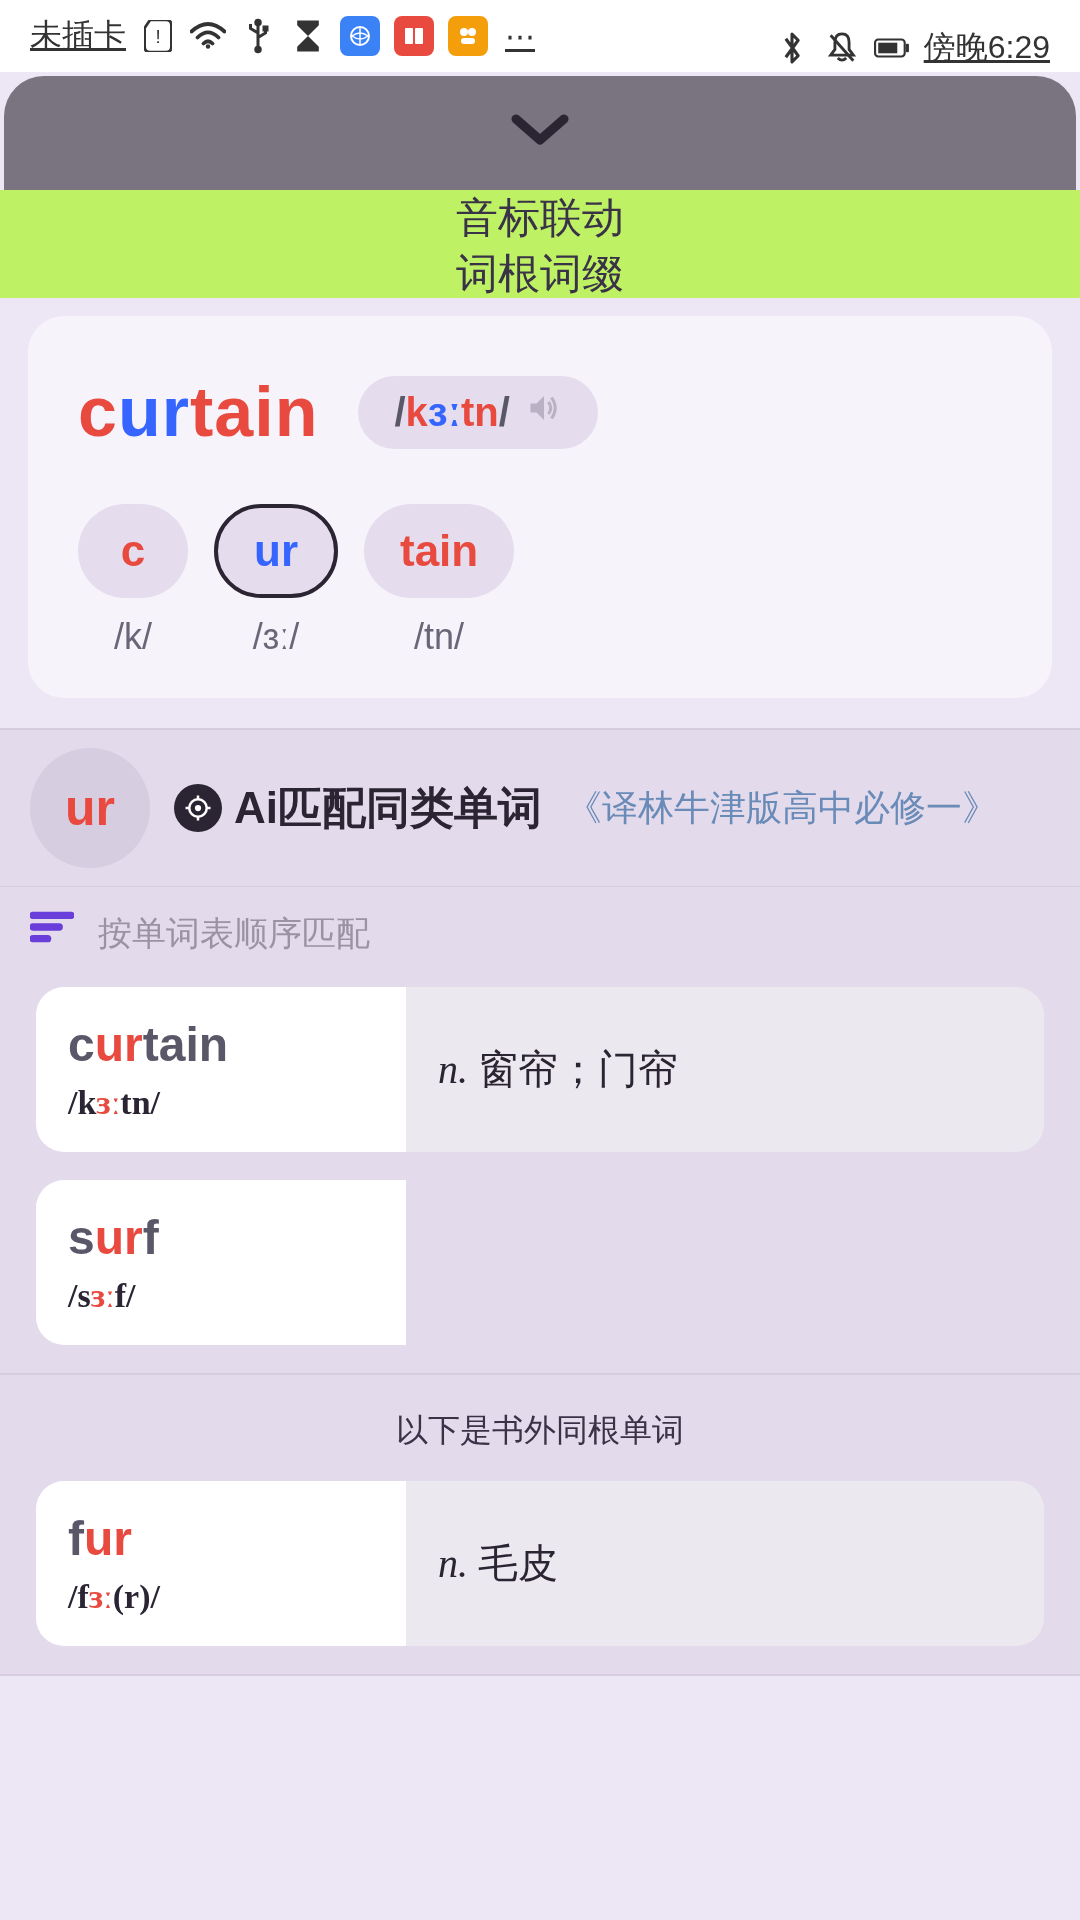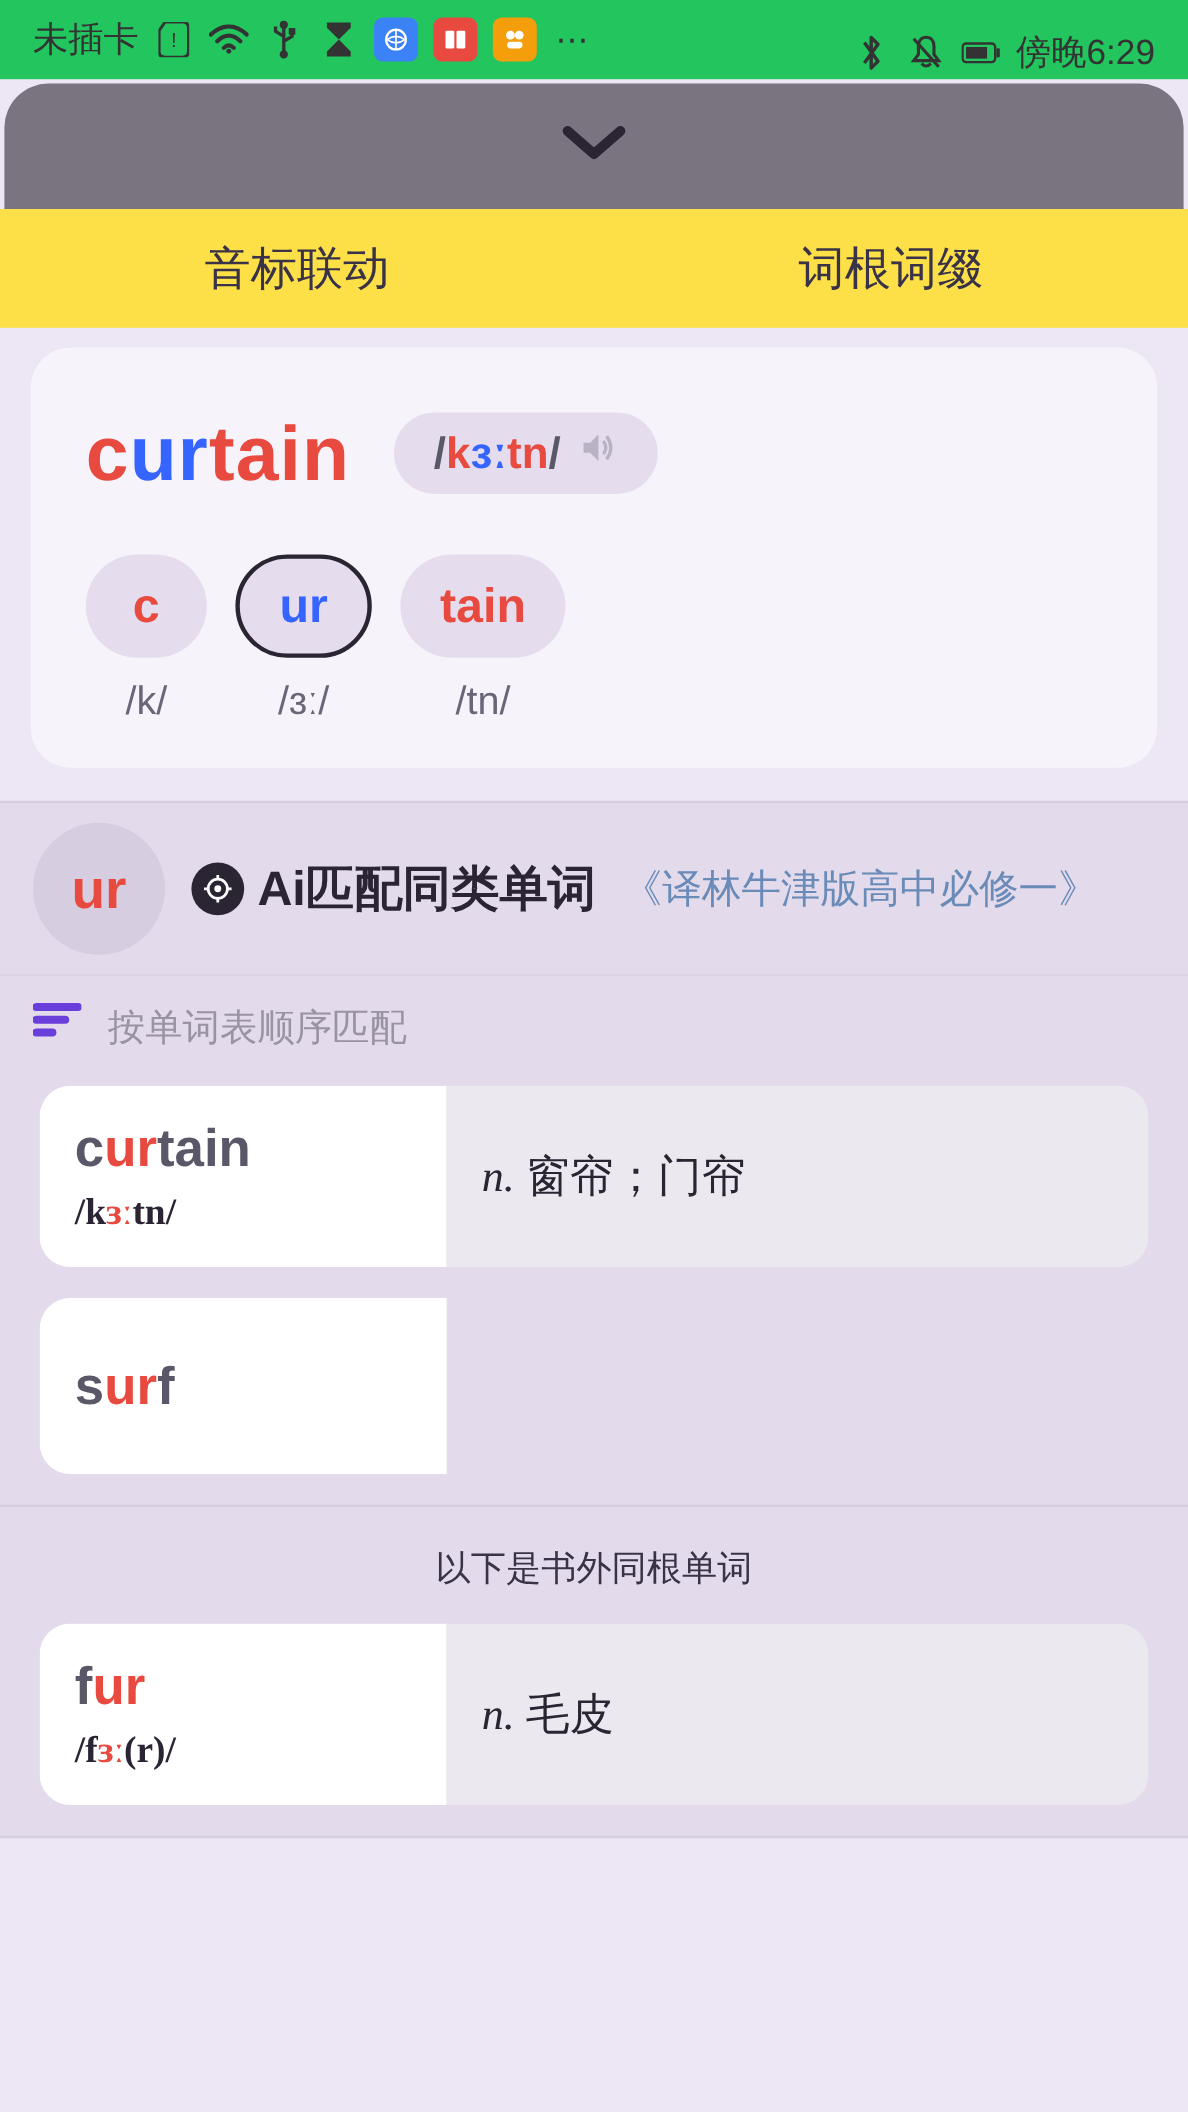--- a/index.html
+++ b/index.html
@@ -5,27 +5,28 @@
   * { margin: 0; padding: 0; box-sizing: border-box; }
   body {
     width: 1080px;
     height: 1920px;
     font-family: -apple-system, "PingFang SC", "Microsoft YaHei", sans-serif;
     background: #ede6f4;
     overflow: hidden;
   }
   .status-bar {
     height: 72px;
-    background: #22c55e;
+    background: #ffffff;
     display: flex;
     align-items: center;
     justify-content: space-between;
     padding: 0 30px;
     font-size: 32px;
     color: #333;
+    text-decoration: underline;
   }
   .status-left { display: flex; align-items: center; gap: 14px; }
   .status-right { display: flex; align-items: center; gap: 14px; margin-top: 24px; }
   .status-icon { width: 36px; height: 36px; display: inline-flex; align-items: center; justify-content: center; font-size: 28px; }
   .app-icon { width: 40px; height: 40px; border-radius: 8px; display: inline-flex; align-items: center; justify-content: center; font-size: 22px; color: #fff; }
   .app-icon.blue { background: #3b82f6; }
   .app-icon.red { background: #e84a3f; }
   .app-icon.orange { background: #f59e0b; }
   .hourglass-icon { color: #222; }
 
@@ -34,22 +35,23 @@
     background: #7a7480;
     border-radius: 40px 40px 0 0;
     margin: 4px 4px 0 4px;
     display: flex;
     align-items: center;
     justify-content: center;
   }
   .tabs {
     display: flex;
     height: 108px;
-    background: #fde047;
-    align-items: center;
+    background: #bef264;
+    align-items: center;
+    flex-direction: column;
   }
   .tab {
     flex: 1;
     text-align: center;
     font-size: 42px;
     color: #3a3348;
     font-weight: 500;
     position: relative;
   }
   .tab.active { color: #6a3eda; font-weight: 600; }
@@ -387,20 +389,23 @@
         <span class="pos">n.</span>
           <span>窗帘；门帘</span>
       </div>
     </div>
 
     <div class="word-item">
       <div class="word-left">
         <div class="word-text">
           <span class="gray">s</span><span class="red">ur</span><span class="gray">f</span>
         </div>
+        <div class="word-ipa">
+          <span>/s</span><span class="red">ɜː</span><span>f/</span>
+        </div>
       </div>
     </div>
   </div>
 
   <div class="section-divider"></div>
   <div class="extra-title">以下是书外同根单词</div>
 
   <div class="word-list">
     <div class="word-item">
       <div class="word-left">

